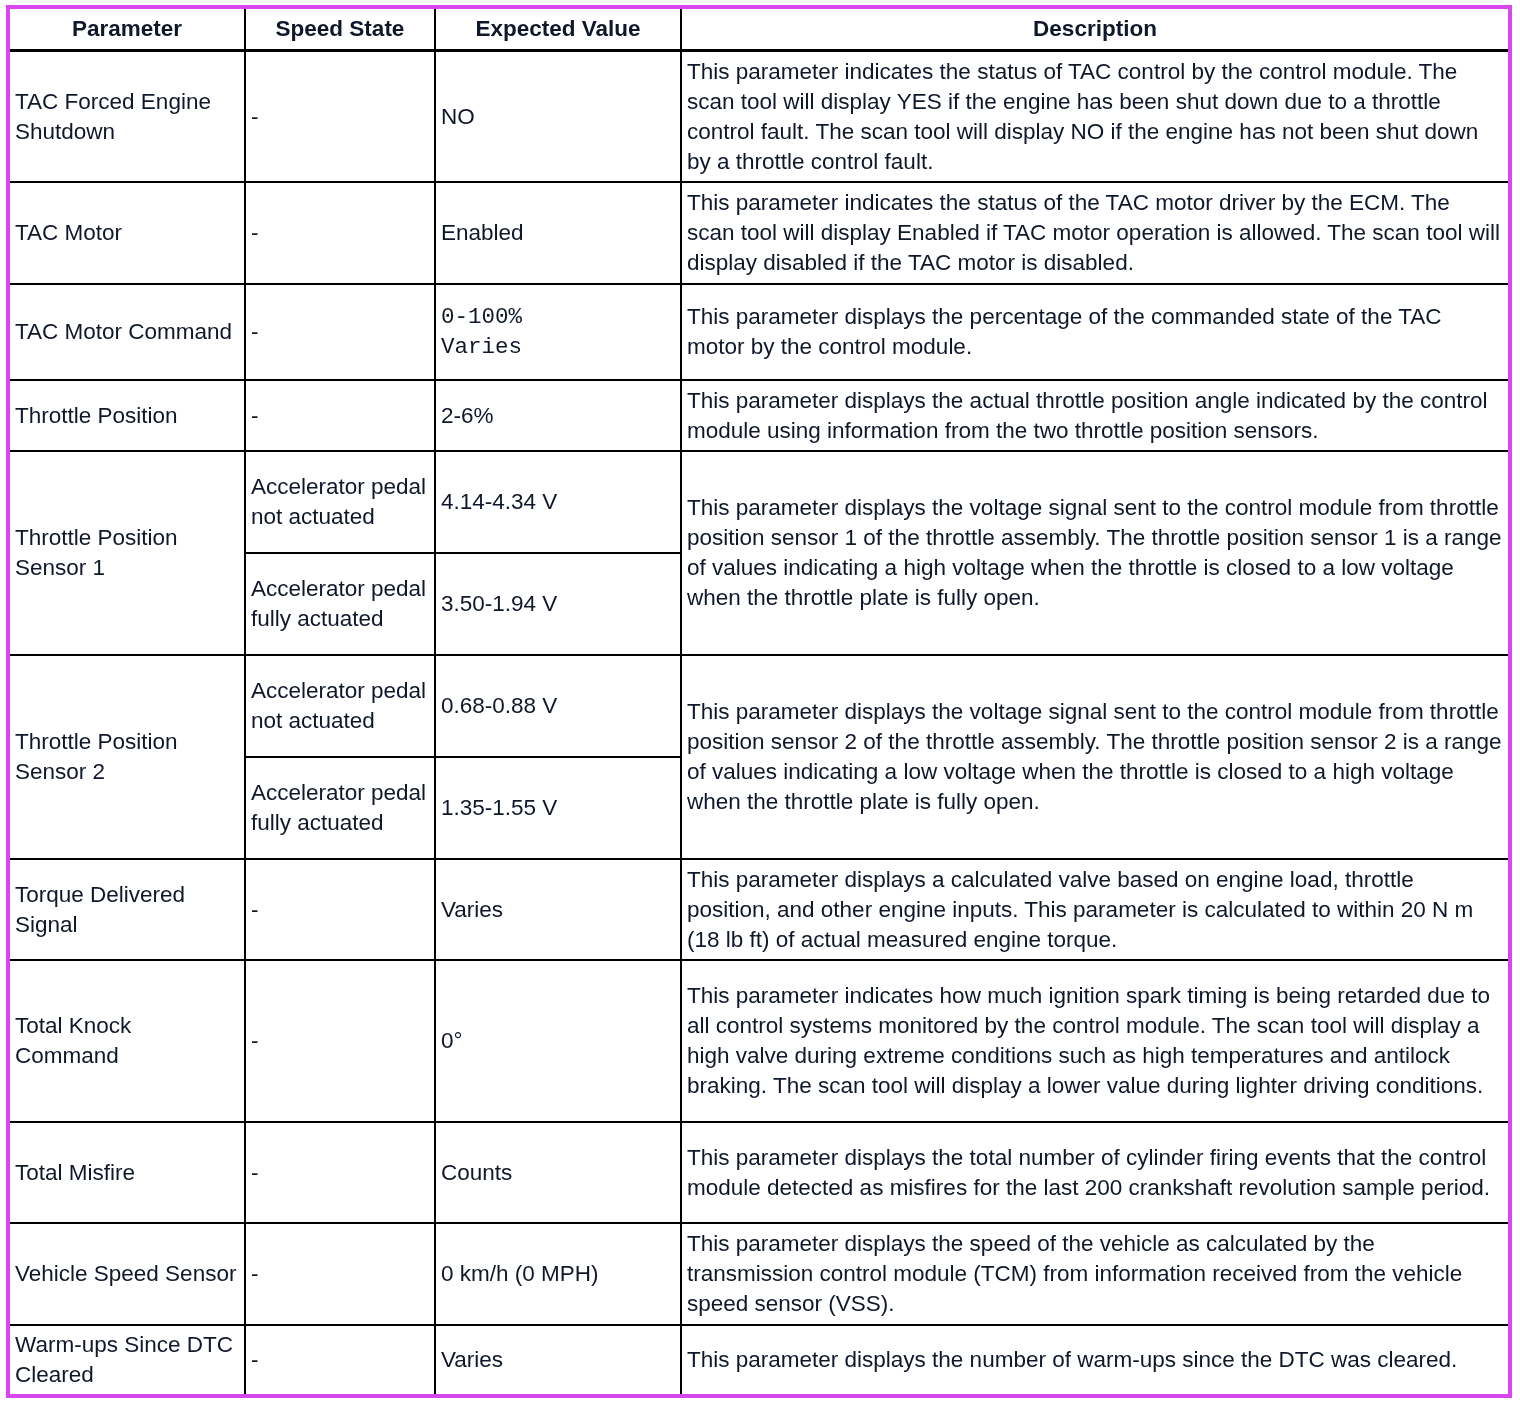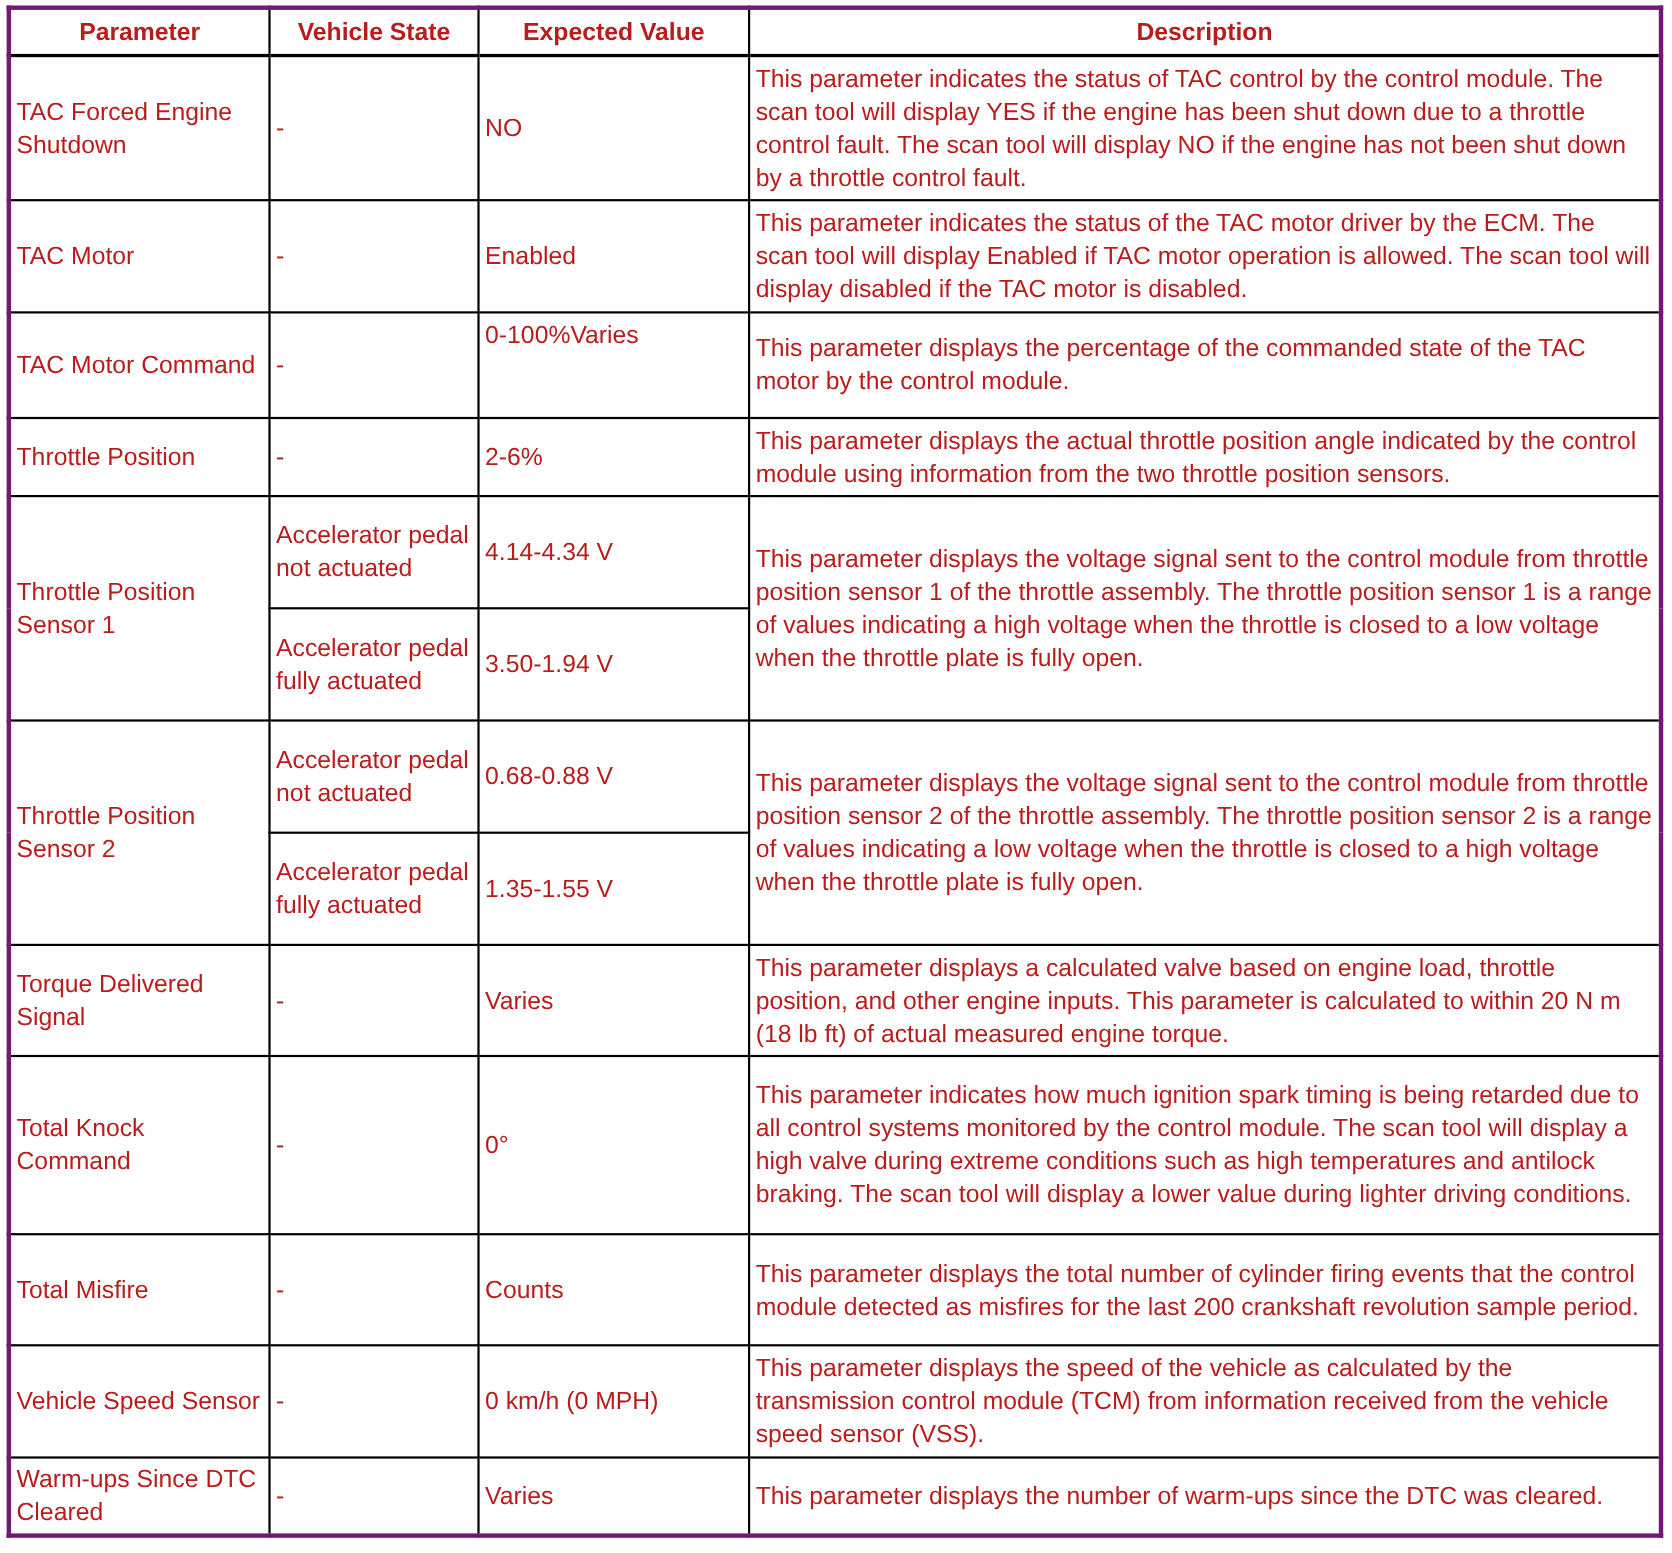--- a/index.html
+++ b/index.html
@@ -2,26 +2,26 @@
 <html><head>
 <meta charset="utf-8">
 <style>
   html, body { margin: 0; padding: 0; background: #ffffff; }
   body { width: 1520px; height: 1412px; position: relative; overflow: hidden; }
   table.params {
     position: absolute;
     left: 6px; top: 5px;
     width: 1502px;
     border-collapse: collapse;
-    border: 4px solid #701a75;
+    border: 4px solid #d946ef;
     table-layout: fixed;
     font-family: "Liberation Sans", sans-serif;
     font-size: 22.5px;
     line-height: 30px;
-    color: #b91c1c;
+    color: #0f172a;
   }
   table.params th, table.params td {
     border: 2px solid #000;
     padding: 0 5px;
     vertical-align: middle;
     text-align: left;
     overflow: hidden;
   }
   table.params th {
     font-weight: bold;
@@ -36,36 +36,36 @@
   tr.r1 td { height: 129px; }
   tr.r2 td { height: 100px; }
   tr.r3 td { height: 94px; }
   tr.r4 td { height: 69px; }
   tr.sub td { height: 100px; }
   tr.r7 td { height: 99px; }
   tr.r8 td { height: 160px; }
   tr.r9 td { height: 99px; }
   tr.r10 td { height: 100px; margin-top: 28px; }
   tr.r11 td { height: 68px; }
-  .ev-stack { display: flex; flex-direction: row; justify-content: flex-start; height: 84px; }
+  .ev-stack { display: flex; flex-direction: column; justify-content: center; height: 84px; font-family: Liberation Mono, monospace; }
 </style>
 </head>
 <body>
 
 <table class="params">
   <colgroup>
     <col class="c1">
       <col class="c2">
       <col class="c3">
       <col class="c4">
   </colgroup>
   <thead>
     <tr>
       <th>Parameter</th>
-      <th>Vehicle State</th>
+      <th>Speed State</th>
       <th>Expected Value</th>
       <th>Description</th>
     </tr>
   </thead>
   <tbody>
     <tr class="r1">
       <td>TAC Forced Engine Shutdown</td>
       <td>-</td>
       <td>NO</td>
       <td>This parameter indicates the status of TAC control by the control module. The scan tool will display YES if the engine has been shut down due to a throttle control fault. The scan tool will display NO if the engine has not been shut down by a throttle control fault.</td>

